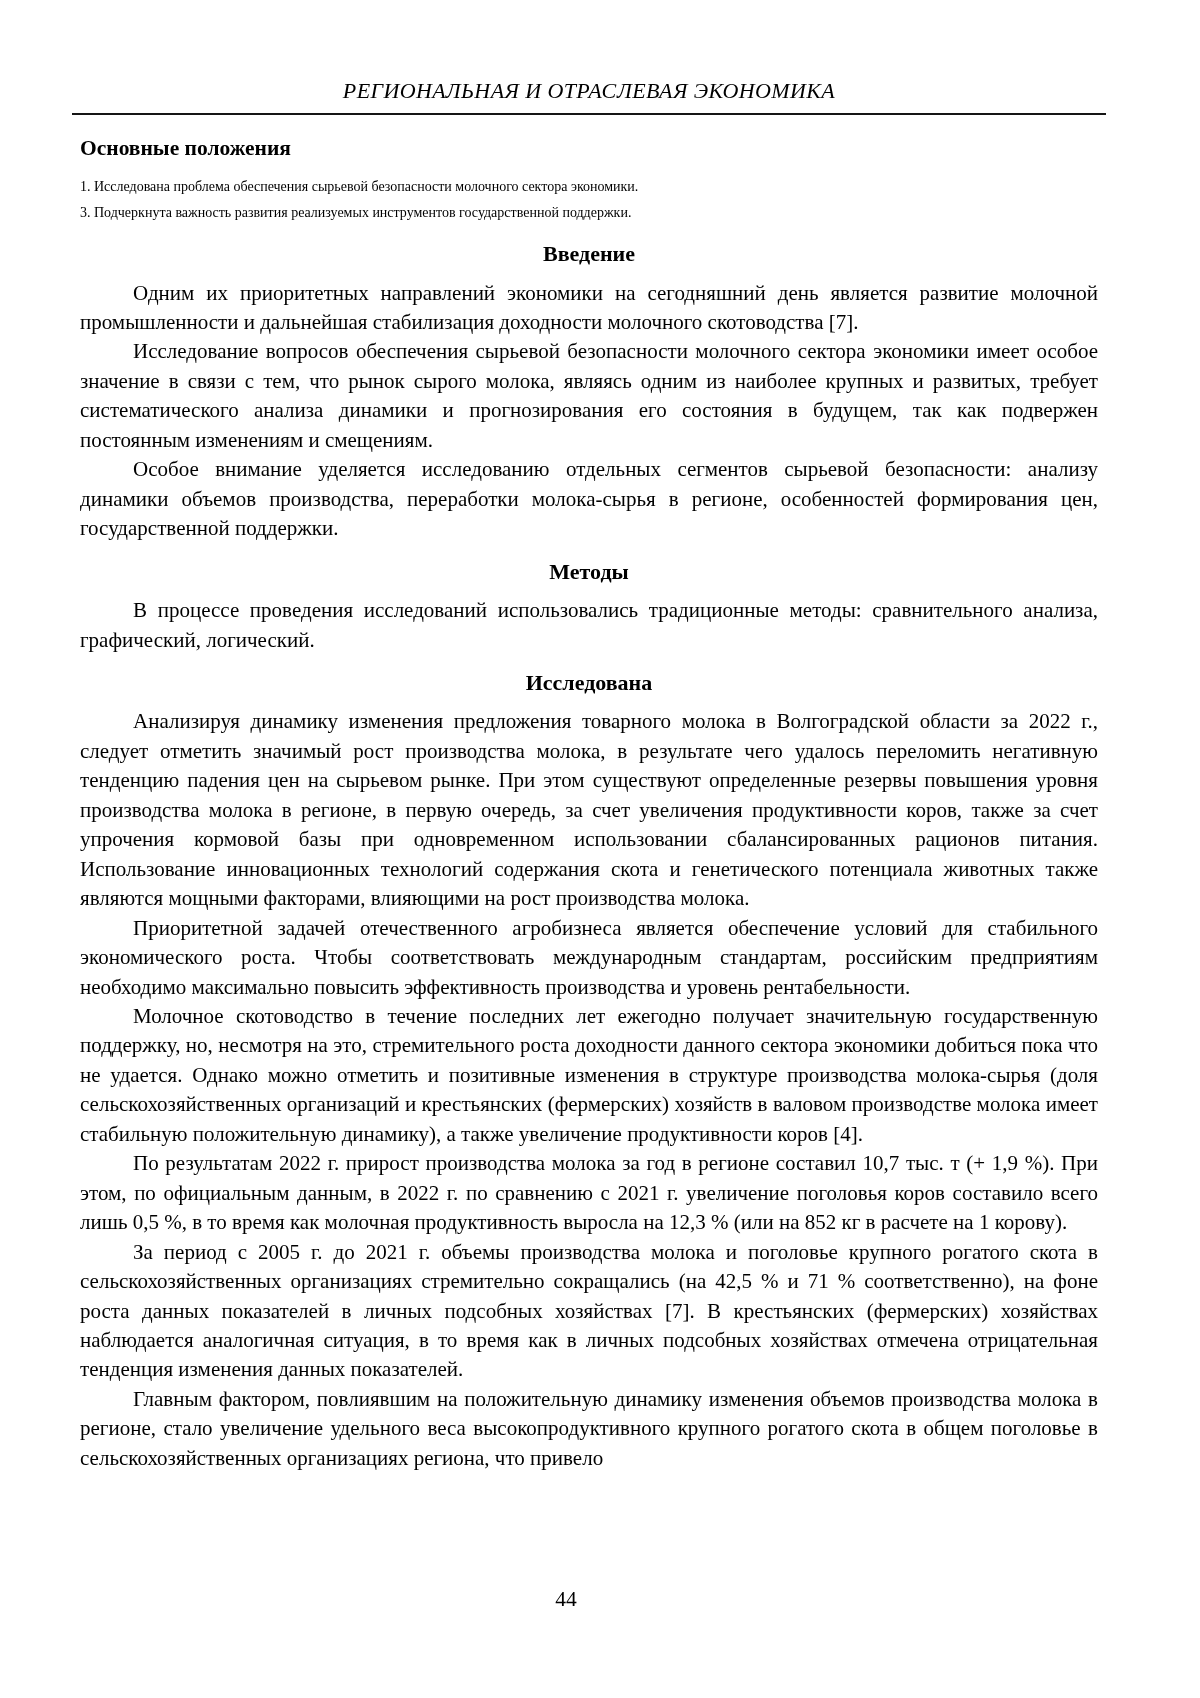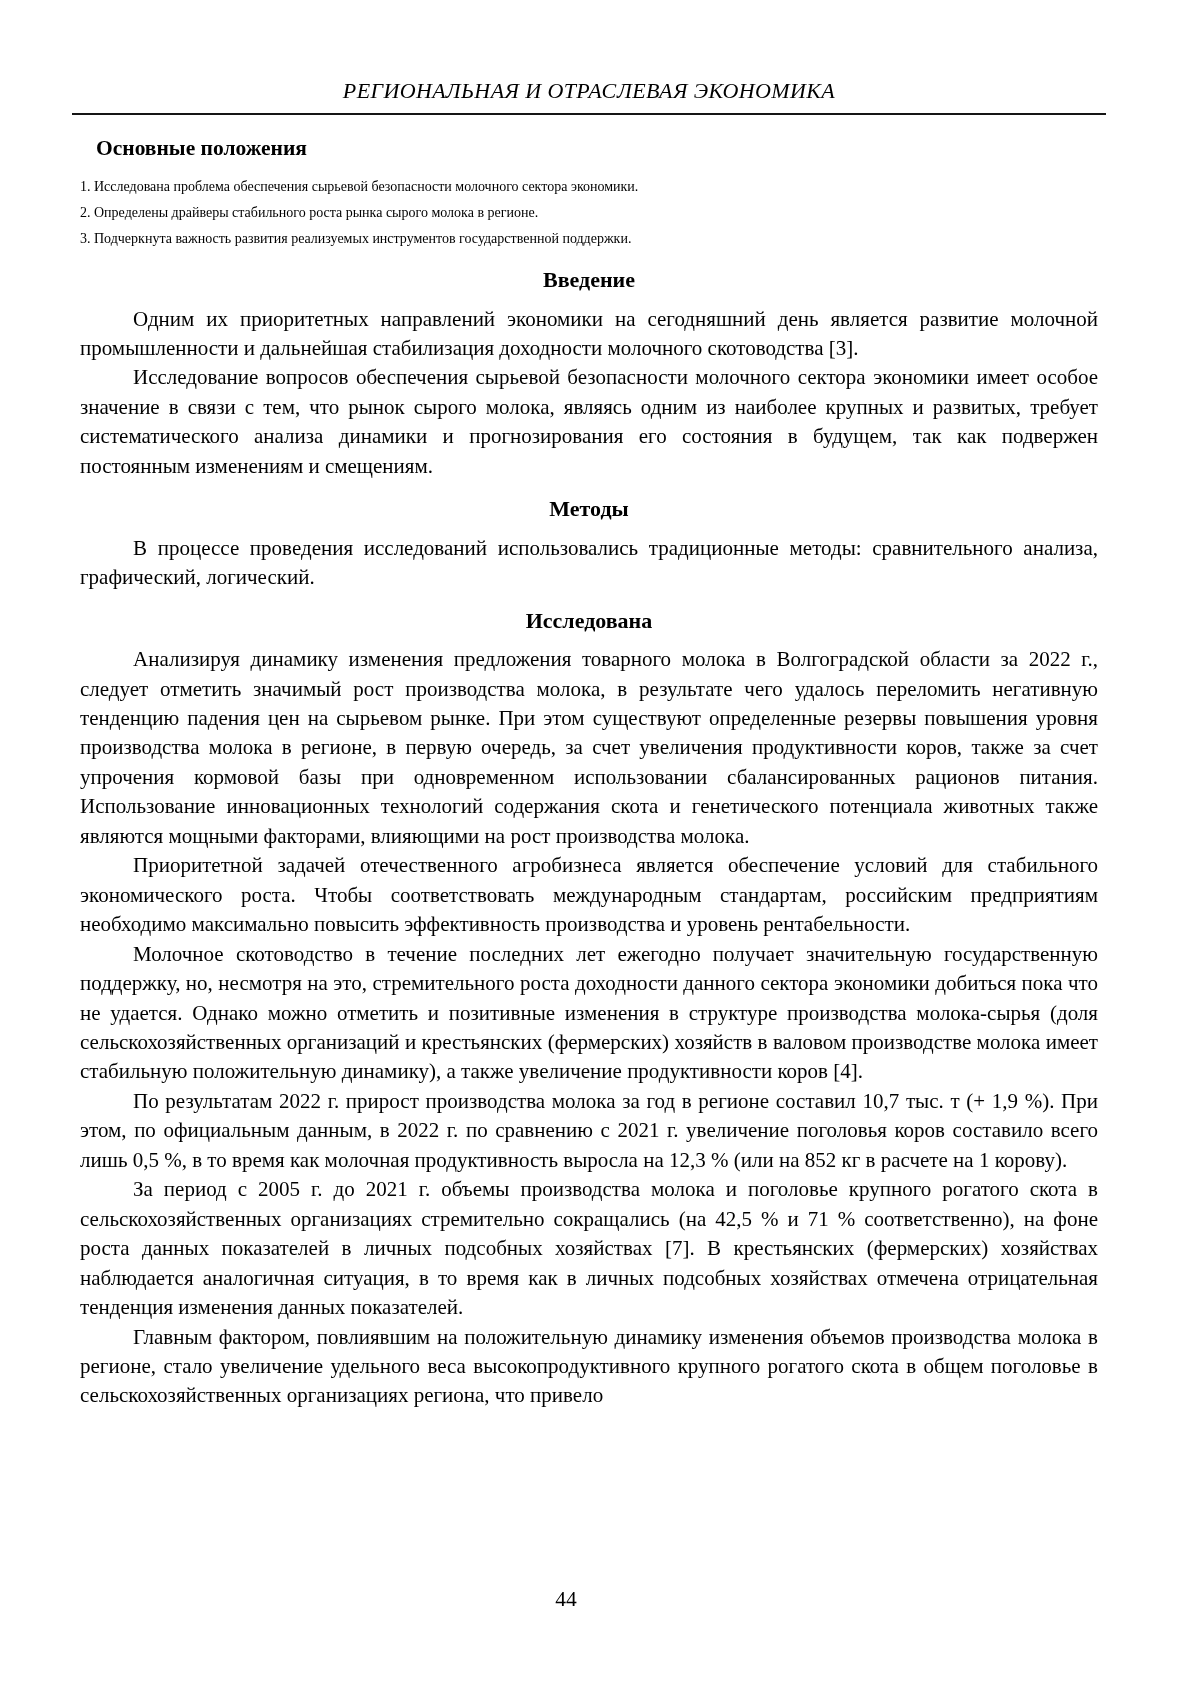--- a/index.html
+++ b/index.html
@@ -28,21 +28,21 @@
   }
   .head-rule {
     height: 0;
     border-bottom: 2.5px solid #151515;
     margin: 9px -8px 0 -8px;
   }
   .highlights-title {
     font-weight: bold;
     font-size: 21.5px;
     line-height: 27px;
-    margin: 20px 0 12px 16px;
+    margin: 20px 0 12px 0;
   }
   .highlight-item {
     font-size: 14px;
     line-height: 26px;
   }
   .section-heading {
     text-align: center;
     font-weight: bold;
     font-size: 22px;
     line-height: 29.5px;
@@ -75,28 +75,28 @@
 <div class="page">
 
   <div class="running-head">РЕГИОНАЛЬНАЯ И ОТРАСЛЕВАЯ ЭКОНОМИКА</div>
 
   <div class="head-rule"></div>
 
   <div class="highlights-title">Основные положения</div>
 
   <div>
     <div class="highlight-item">1. Исследована проблема обеспечения сырьевой безопасности молочного сектора экономики.</div>
-    <div class="highlight-item">2. Определены драйверы стабильного роста рынка сырого молока в регионе.</div>
     <div class="highlight-item">3. Подчеркнута важность развития реализуемых инструментов государственной поддержки.</div>
   </div>
 
   <section>
     <div class="section-heading first">Введение</div>
-    <p class="body-par">Одним их приоритетных направлений экономики на сегодняшний день является развитие молочной промышленности и дальнейшая стабилизация доходности молочного скотоводства [3].</p>
+    <p class="body-par">Одним их приоритетных направлений экономики на сегодняшний день является развитие молочной промышленности и дальнейшая стабилизация доходности молочного скотоводства [7].</p>
     <p class="body-par">Исследование вопросов обеспечения сырьевой безопасности молочного сектора экономики имеет особое значение в связи с тем, что рынок сырого молока, являясь одним из наиболее крупных и развитых, требует систематического анализа динамики и прогнозирования его состояния в будущем, так как подвержен постоянным изменениям и смещениям.</p>
+    <p class="body-par">Особое внимание уделяется исследованию отдельных сегментов сырьевой безопасности: анализу динамики объемов производства, переработки молока-сырья в регионе, особенностей формирования цен, государственной поддержки.</p>
   </section>
 
   <section>
     <div class="section-heading">Методы</div>
     <p class="body-par">В процессе проведения исследований использовались традиционные методы: сравнительного анализа, графический, логический.</p>
   </section>
 
   <section>
     <div class="section-heading">Исследована</div>
     <p class="body-par">Анализируя динамику изменения предложения товарного молока в Волгоградской области за 2022 г., следует отметить значимый рост производства молока, в результате чего удалось переломить негативную тенденцию падения цен на сырьевом рынке. При этом существуют определенные резервы повышения уровня производства молока в регионе, в первую очередь, за счет увеличения продуктивности коров, также за счет упрочения кормовой базы при одновременном использовании сбалансированных рационов питания. Использование инновационных технологий содержания скота и генетического потенциала животных также являются мощными факторами, влияющими на рост производства молока.</p>

